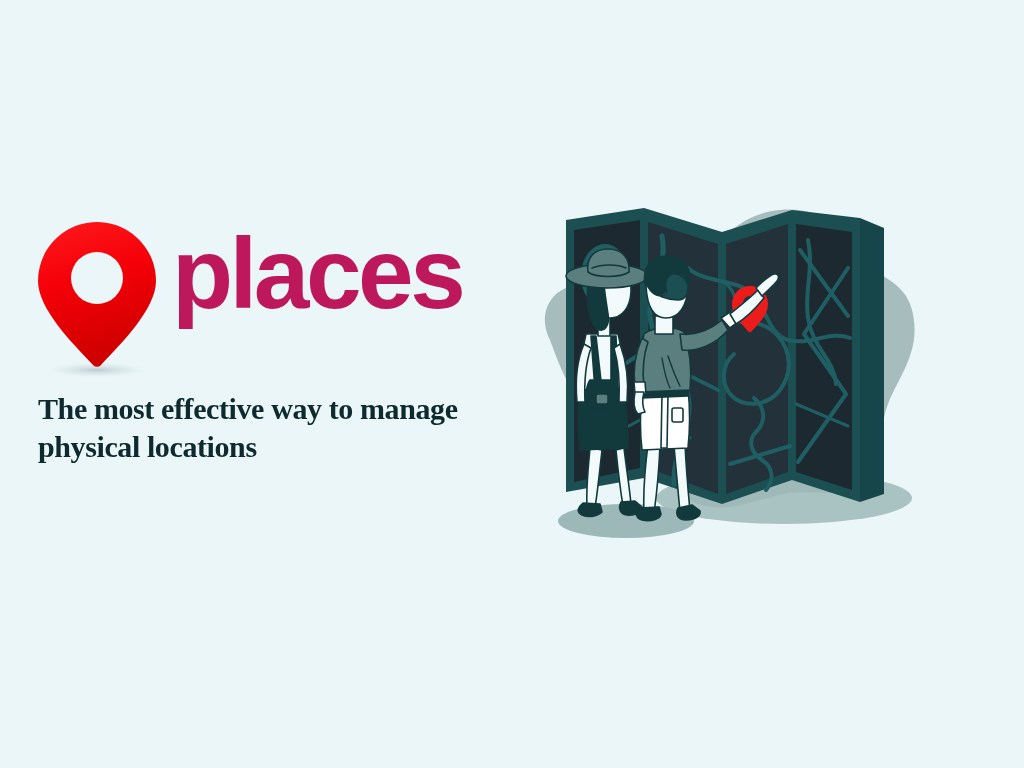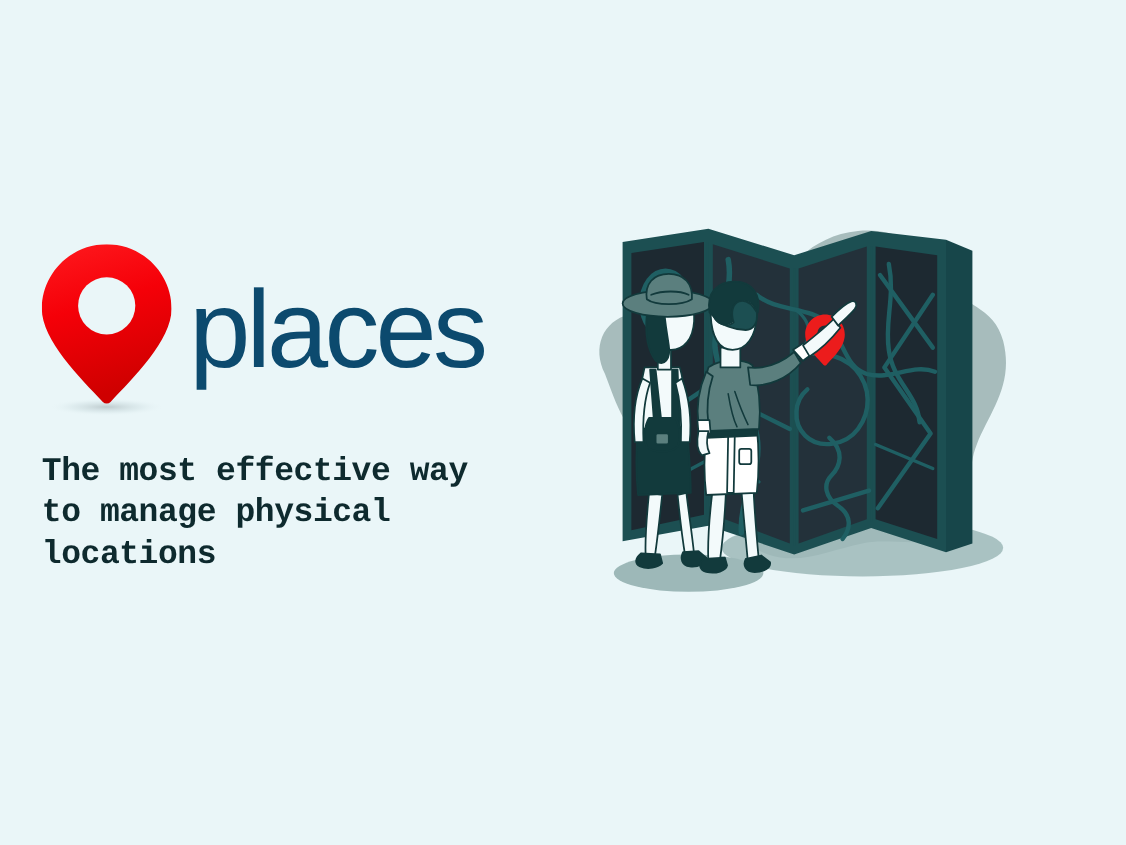--- a/index.html
+++ b/index.html
@@ -38,32 +38,31 @@
     top: 0;
     width: 118px;
     height: 158px;
   }
   #logo-pin-wrap svg {
     display: block;
   }
   #wordmark {
     position: absolute;
     left: 134px;
-    top: 28px;
+    top: 1px;
     font-family: "Liberation Sans", sans-serif;
-    font-weight: normal;
+    font-weight: bold;
     font-size: 100px;
     line-height: 1;
     letter-spacing: -3.5px;
-    color: #0c4a6e;
+    color: #be185d;
     white-space: nowrap;
   }
   #tagline {
-    margin-top: 20px;
-    font-family: Liberation Mono, monospace;
+    font-family: Liberation Serif, serif;
     font-weight: bold;
     font-size: 30px;
     line-height: 1.27;
     letter-spacing: -0.4px;
     color: #0e2a2e;
     max-width: 430px;
   }
 
   
   #illustration {

